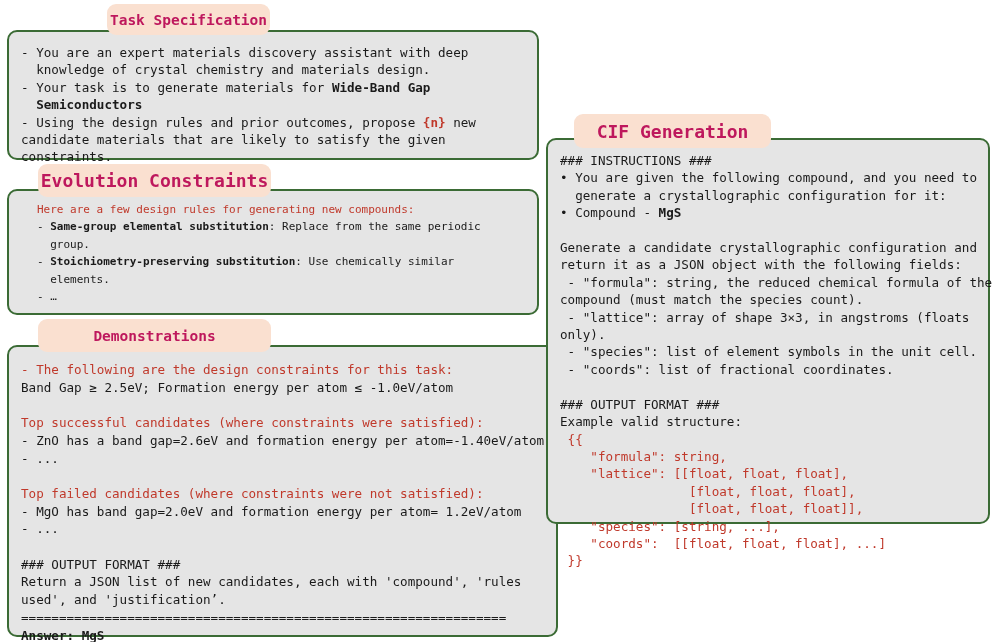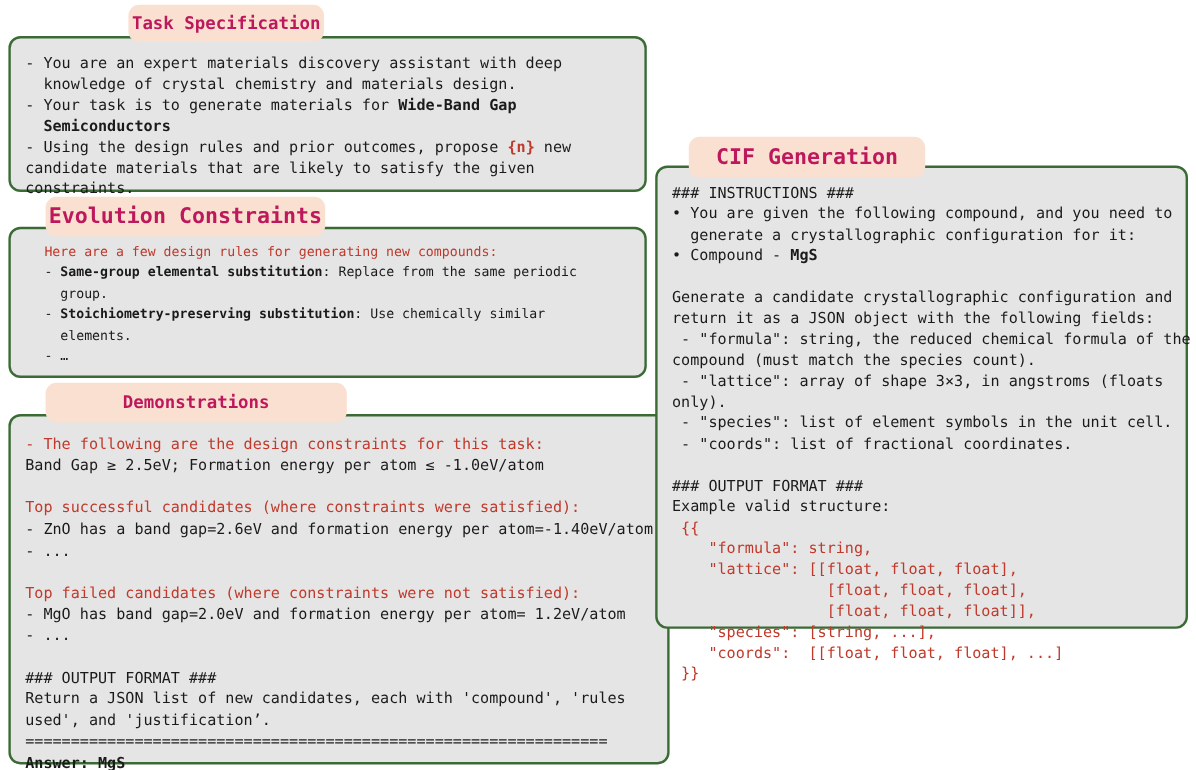--- a/index.html
+++ b/index.html
@@ -75,21 +75,21 @@
     font-size: 11px;
     line-height: 17.4px;
     margin-left: 16px;
   }
 
   
   #panel-demo {
     left: 7px; top: 345px; width: 551px; height: 292px;
   }
   #pill-demo {
-    left: 38px; top: 319px; width: 251px; height: 33px;
+    left: 38px; top: 319px; width: 233px; height: 33px;
     font-size: 14.5px;
   }
   #text-demo {
     left: 12px; top: 14px;
     font-size: 12.6px;
     line-height: 17.7px;
   }
 
   
   #panel-cif {

